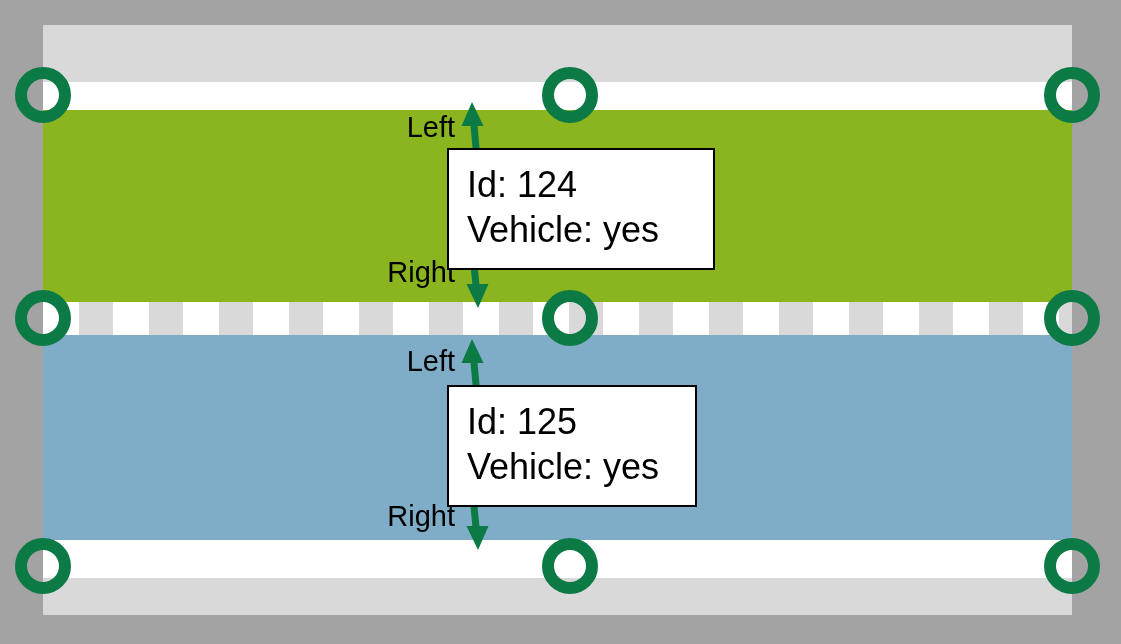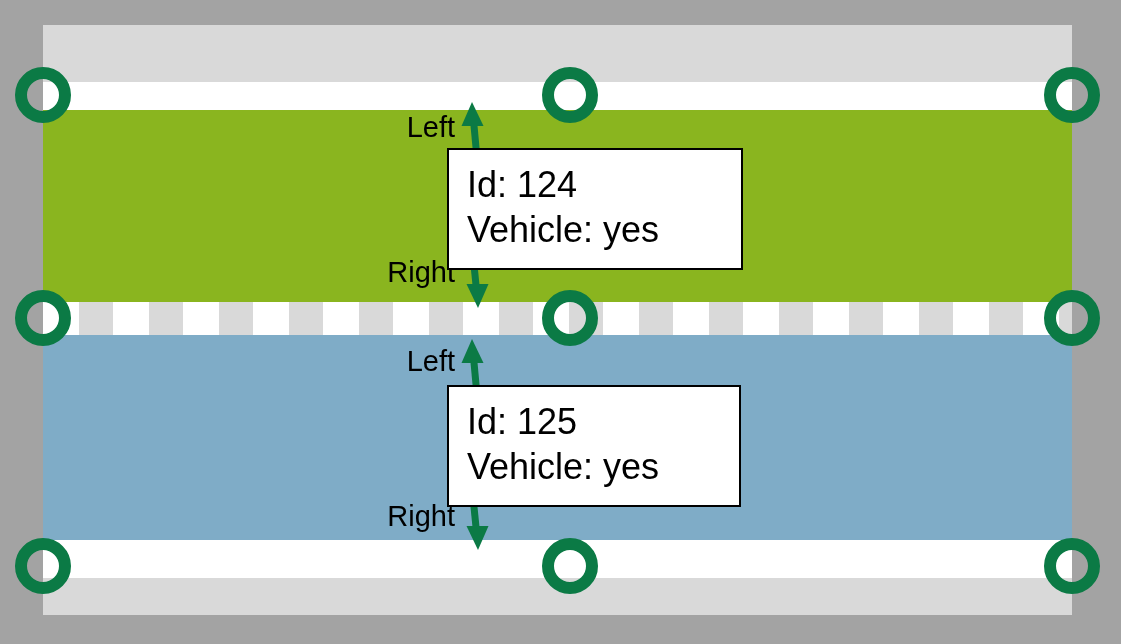--- a/index.html
+++ b/index.html
@@ -113,40 +113,40 @@
   <svg class="arrow-svg" style="left:455px; top:96px; width:40px; height:70px;" viewBox="0 0 40 70">
     <path d="M22.5,68 L18.5,24" stroke="#0b7a45" stroke-width="7" fill="none"></path>
     <path d="M17.0,6 L28.5,30 L6.5,30 Z" fill="#0b7a45"></path>
   </svg>
 
   <svg class="arrow-svg" style="left:455px; top:250px; width:40px; height:62px;" viewBox="0 0 40 62">
     <path d="M17.5,0 L21.5,40" stroke="#0b7a45" stroke-width="7" fill="none"></path>
     <path d="M23.0,58 L11.5,34 L33.5,34 Z" fill="#0b7a45"></path>
   </svg>
 
-  <div class="info-box" style="left:447px; top:148px; width:296px; height:122px;">
+  <div class="info-box" style="left:447px; top:148px; width:268px; height:122px;">
     <div class="info-line">Id: 124</div>
     <div class="info-line">Vehicle: yes</div>
   </div>
 
   <div class="dir-label" style="left:300px; top:347px; width:155px;">Left</div>
 
   <div class="dir-label" style="left:282px; top:502px; width:173px;">Right</div>
 
   <svg class="arrow-svg" style="left:455px; top:333px; width:40px; height:70px;" viewBox="0 0 40 70">
     <path d="M22.5,68 L18.5,24" stroke="#0b7a45" stroke-width="7" fill="none"></path>
     <path d="M17.0,6 L28.5,30 L6.5,30 Z" fill="#0b7a45"></path>
   </svg>
 
   <svg class="arrow-svg" style="left:455px; top:492px; width:40px; height:62px;" viewBox="0 0 40 62">
     <path d="M17.5,0 L21.5,40" stroke="#0b7a45" stroke-width="7" fill="none"></path>
     <path d="M23.0,58 L11.5,34 L33.5,34 Z" fill="#0b7a45"></path>
   </svg>
 
-  <div class="info-box" style="left:447px; top:385px; width:294px; height:122px;">
+  <div class="info-box" style="left:447px; top:385px; width:250px; height:122px;">
     <div class="info-line">Id: 125</div>
     <div class="info-line">Vehicle: yes</div>
   </div>
 
   <div class="node" style="left:15px;   top:67px;"></div>
   <div class="node" style="left:542px;  top:67px;"></div>
   <div class="node" style="left:1044px; top:67px;"></div>
 
   <div class="node" style="left:15px;   top:290px;"></div>
   <div class="node" style="left:542px;  top:290px;"></div>

